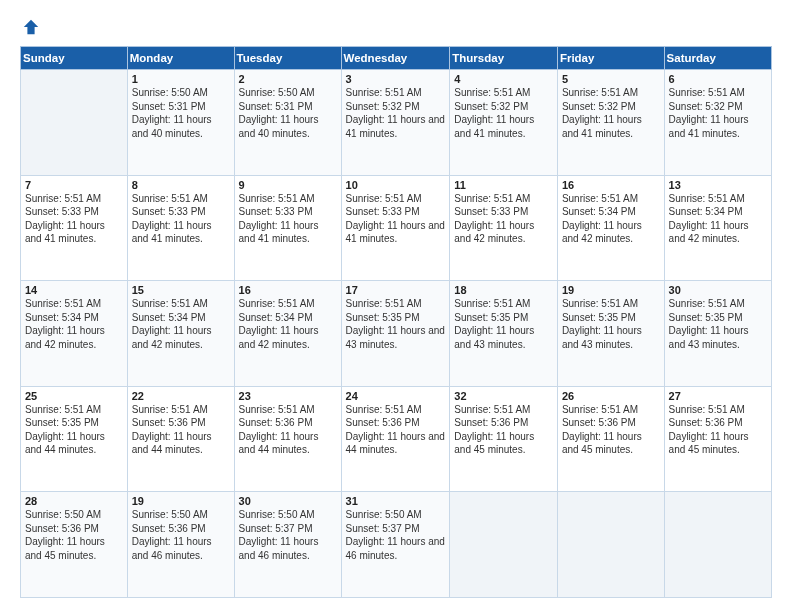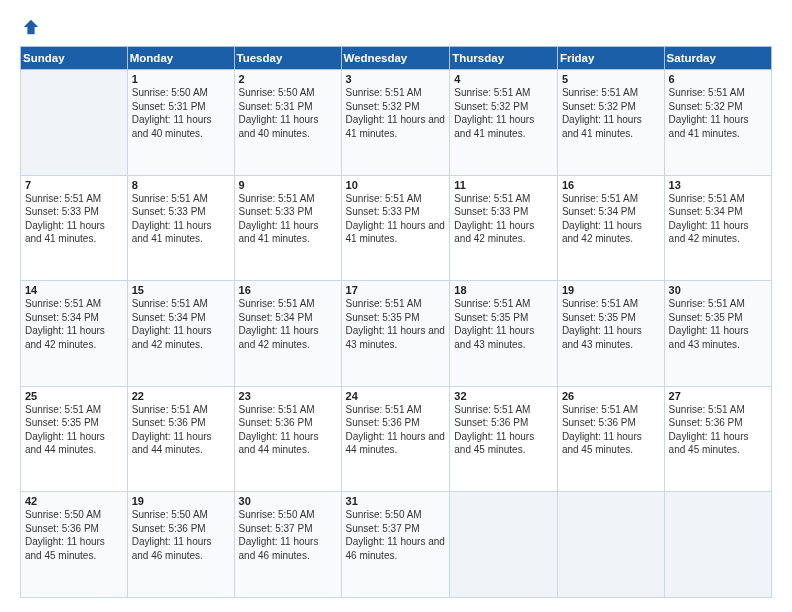--- a/index.html
+++ b/index.html
@@ -168,21 +168,21 @@
         <tr>
           <td><span class="day-num">25</span><span class="cell-text">Sunrise: 5:51 AM<br>Sunset: 5:35 PM<br>Daylight: 11 hours and 44 minutes.</span></td>
           <td><span class="day-num">22</span><span class="cell-text">Sunrise: 5:51 AM<br>Sunset: 5:36 PM<br>Daylight: 11 hours and 44 minutes.</span></td>
           <td><span class="day-num">23</span><span class="cell-text">Sunrise: 5:51 AM<br>Sunset: 5:36 PM<br>Daylight: 11 hours and 44 minutes.</span></td>
           <td><span class="day-num">24</span><span class="cell-text">Sunrise: 5:51 AM<br>Sunset: 5:36 PM<br>Daylight: 11 hours and 44 minutes.</span></td>
           <td><span class="day-num">32</span><span class="cell-text">Sunrise: 5:51 AM<br>Sunset: 5:36 PM<br>Daylight: 11 hours and 45 minutes.</span></td>
           <td><span class="day-num">26</span><span class="cell-text">Sunrise: 5:51 AM<br>Sunset: 5:36 PM<br>Daylight: 11 hours and 45 minutes.</span></td>
           <td><span class="day-num">27</span><span class="cell-text">Sunrise: 5:51 AM<br>Sunset: 5:36 PM<br>Daylight: 11 hours and 45 minutes.</span></td>
         </tr>
         <tr>
-          <td><span class="day-num">42</span><span class="cell-text">Sunrise: 5:50 AM<br>Sunset: 5:36 PM<br>Daylight: 11 hours and 45 minutes.</span></td>
+          <td><span class="day-num">28</span><span class="cell-text">Sunrise: 5:50 AM<br>Sunset: 5:36 PM<br>Daylight: 11 hours and 45 minutes.</span></td>
           <td><span class="day-num">19</span><span class="cell-text">Sunrise: 5:50 AM<br>Sunset: 5:36 PM<br>Daylight: 11 hours and 46 minutes.</span></td>
           <td><span class="day-num">30</span><span class="cell-text">Sunrise: 5:50 AM<br>Sunset: 5:37 PM<br>Daylight: 11 hours and 46 minutes.</span></td>
           <td><span class="day-num">31</span><span class="cell-text">Sunrise: 5:50 AM<br>Sunset: 5:37 PM<br>Daylight: 11 hours and 46 minutes.</span></td>
           <td class="empty-cell"></td>
           <td class="empty-cell"></td>
           <td class="empty-cell"></td>
         </tr>
       </tbody>
   </table>
 </div>

